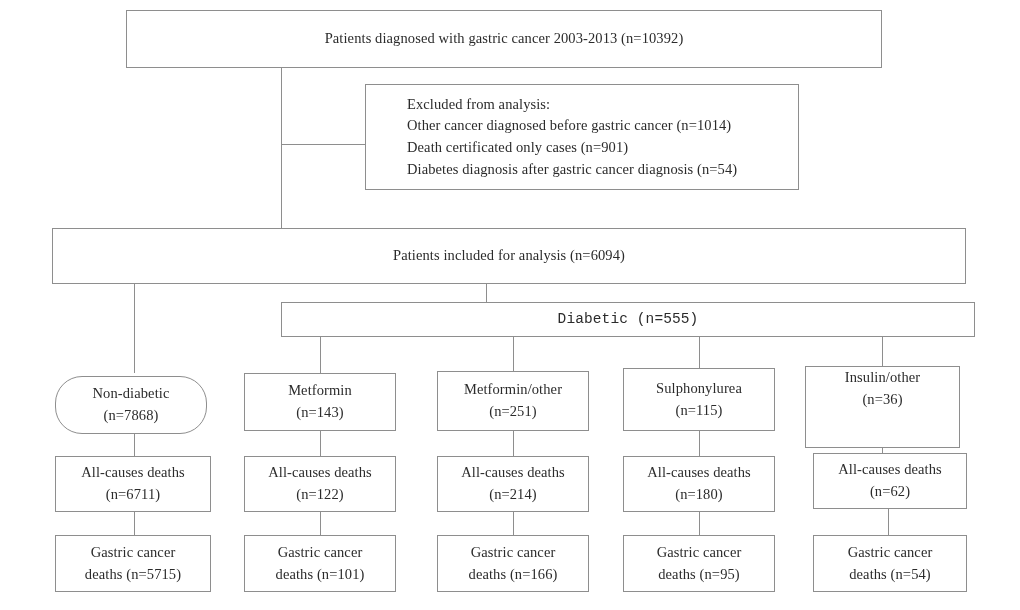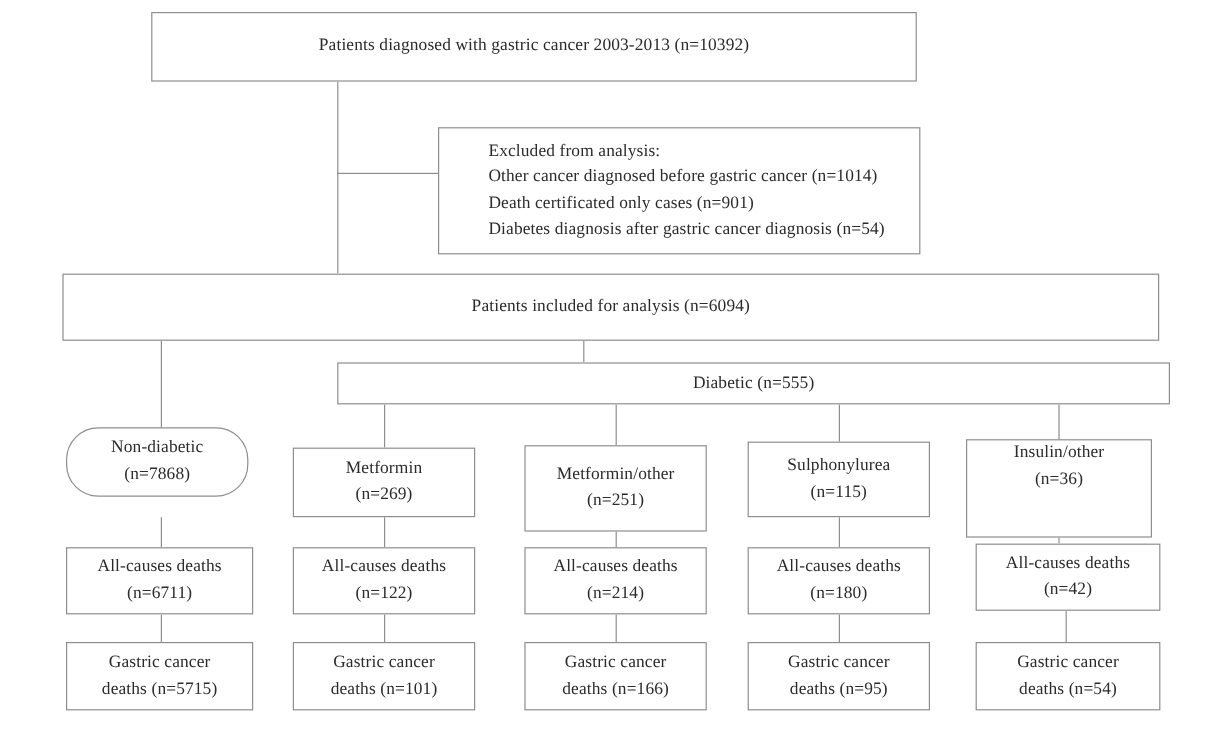--- a/index.html
+++ b/index.html
@@ -48,83 +48,83 @@
     z-index: 1;
   }
   .connector.v { width: 1px; }
   .connector.h { height: 1px; }
 </style>
 </head>
 <body>
 
 <div id="canvas">
 
-  <div class="node" style="left:126px; top:10px; width:638px; height:58px;">
+  <div class="node" style="left:126px; top:10px; width:756px; height:58px;">
     <span class="line">Patients diagnosed with gastric cancer 2003-2013 (n=10392)</span>
   </div>
 
   <div class="connector v" style="left:281px; top:68px; height:160px;"></div>
 
   <div class="connector h" style="left:281px; top:144px; width:84px;"></div>
 
-  <div class="node left-align" style="left:365px; top:106px; width:402px; height:106px;padding-left:41px;">
+  <div class="node left-align" style="left:365px; top:84px; width:434px; height:106px;padding-left:41px;">
     <span class="line">Excluded from analysis:</span>
     <span class="line">Other cancer diagnosed before gastric cancer (n=1014)</span>
     <span class="line">Death certificated only cases (n=901)</span>
     <span class="line">Diabetes diagnosis after gastric cancer diagnosis (n=54)</span>
   </div>
 
   <div class="node" style="left:52px; top:228px; width:914px; height:56px;">
     <span class="line">Patients included for analysis (n=6094)</span>
   </div>
 
   <div class="connector v" style="left:134px; top:284px; height:89px;"></div>
 
   <div class="connector v" style="left:486px; top:284px; height:18px;"></div>
 
-  <div class="node" style="left:281px; top:302px; width:694px; height:35px;">
+  <div class="node" style="left:281px; top:302px; width:694px; height:35px;font-family:Liberation Mono, monospace;">
     <span class="line">Diabetic (n=555)</span>
   </div>
 
   <div class="connector v" style="left:320px; top:337px; height:36px;"></div>
   <div class="connector v" style="left:513px; top:337px; height:36px;"></div>
   <div class="connector v" style="left:699px; top:337px; height:36px;"></div>
   <div class="connector v" style="left:882px; top:337px; height:29px;"></div>
 
-  <div class="node" style="left:55px; top:356px; width:152px; height:58px;border-radius:27px;">
+  <div class="node" style="left:55px; top:376px; width:152px; height:58px;border-radius:27px;">
     <span class="line">Non-diabetic</span>
     <span class="line">(n=7868)</span>
   </div>
   <div class="connector v" style="left:134px; top:431px; height:25px;"></div>
   <div class="node" style="left:55px; top:456px; width:156px; height:56px;">
     <span class="line">All-causes deaths</span>
     <span class="line">(n=6711)</span>
   </div>
   <div class="connector v" style="left:134px; top:512px; height:23px;"></div>
   <div class="node" style="left:55px; top:535px; width:156px; height:57px;">
     <span class="line">Gastric cancer</span>
     <span class="line">deaths (n=5715)</span>
   </div>
 
   <div class="node" style="left:244px; top:373px; width:152px; height:58px;align-items:center;">
     <span class="line">Metformin</span>
-    <span class="line">(n=269)</span>
+    <span class="line">(n=143)</span>
   </div>
   <div class="connector v" style="left:320px; top:431px; height:25px;"></div>
   <div class="node" style="left:244px; top:456px; width:152px; height:56px;">
     <span class="line">All-causes deaths</span>
     <span class="line">(n=122)</span>
   </div>
   <div class="connector v" style="left:320px; top:512px; height:23px;"></div>
   <div class="node" style="left:244px; top:535px; width:152px; height:57px;">
     <span class="line">Gastric cancer</span>
     <span class="line">deaths (n=101)</span>
   </div>
 
-  <div class="node" style="left:437px; top:371px; width:152px; height:72px;">
+  <div class="node" style="left:437px; top:371px; width:152px; height:60px;">
     <span class="line">Metformin/other</span>
     <span class="line">(n=251)</span>
   </div>
   <div class="connector v" style="left:513px; top:431px; height:25px;"></div>
   <div class="node" style="left:437px; top:456px; width:152px; height:56px;">
     <span class="line">All-causes deaths</span>
     <span class="line">(n=214)</span>
   </div>
   <div class="connector v" style="left:513px; top:512px; height:23px;"></div>
   <div class="node" style="left:437px; top:535px; width:152px; height:57px;">
@@ -147,21 +147,21 @@
     <span class="line">deaths (n=95)</span>
   </div>
 
   <div class="node" style="left:805px; top:366px; width:155px; height:82px; justify-content:flex-start; padding-top:0;">
     <span class="line">Insulin/other</span>
     <span class="line">(n=36)</span>
   </div>
   <div class="connector v" style="left:882px; top:400px; height:53px;"></div>
   <div class="node" style="left:813px; top:453px; width:154px; height:56px;">
     <span class="line">All-causes deaths</span>
-    <span class="line">(n=42)</span>
+    <span class="line">(n=62)</span>
   </div>
   <div class="connector v" style="left:888px; top:509px; height:26px;"></div>
   <div class="node" style="left:813px; top:535px; width:154px; height:57px;">
     <span class="line">Gastric cancer</span>
     <span class="line">deaths (n=54)</span>
   </div>
 
 </div>
 
 </body></html>

